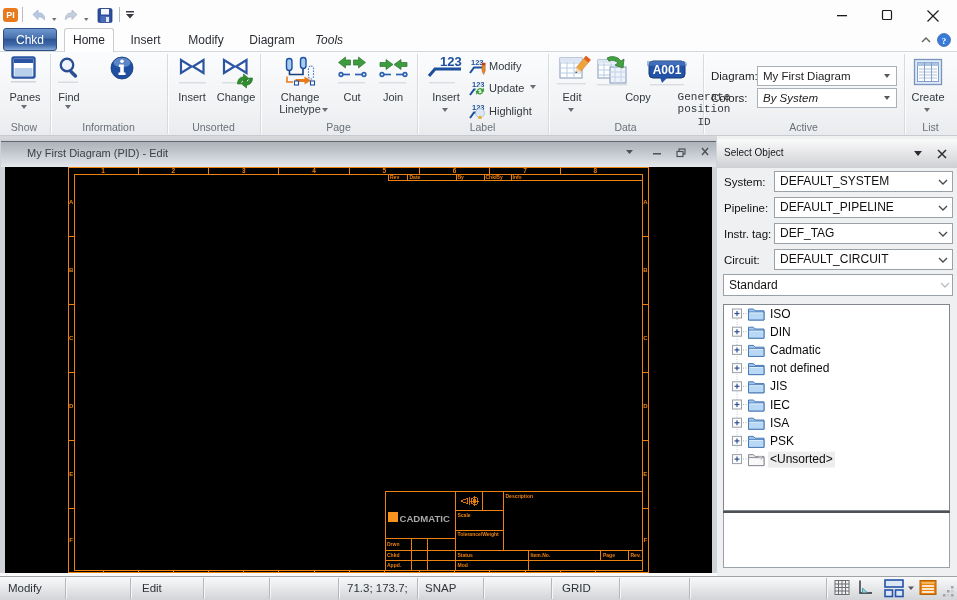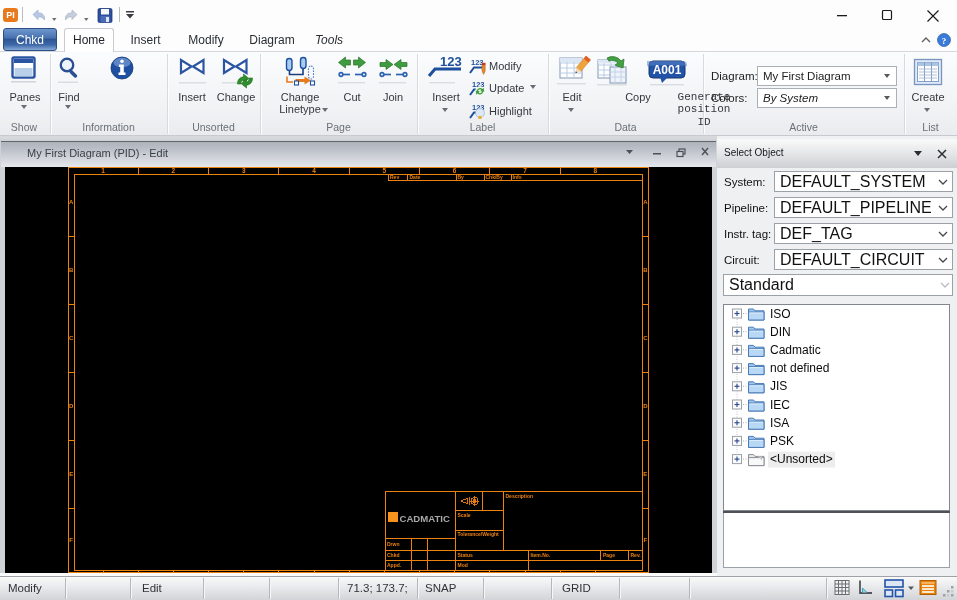--- a/index.html
+++ b/index.html
@@ -32,21 +32,21 @@
 #mdi { left:0; top:136px; width:722px; height:440px; background:#d6d8db; }
 #childframe { left:0; top:139px; width:717px; height:437px; background:#cfd2d6; }
 #childtitle { left:1px; top:141px; width:715px; height:26px; border-top:1.5px solid #62666b;
   background:linear-gradient(#aeb3bb 0%, #bcc1c8 30%, #ced2d8 60%, #e4e7ec 100%); }
 #childtitle .t { position:absolute; left:26px; top:5px; font-size:11px; color:#3c4147; }
 #canvas { left:5px; top:167px; width:707px; height:406px; background:#000; overflow:hidden; }
 #sliver { left:0; top:573px; width:722px; height:3px; background:#fbfbfb; }
 
 #panel { left:717px; top:136px; width:240px; height:440px; background:#eef0f2; }
 #ptitle { left:724px; top:147px; font-size:10px; color:#14171a; }
-.pcombo { position:absolute; background:#fff; border:1px solid #9ba1a9; font-size:16px; color:#111; padding-left:5px; }
+.pcombo { position:absolute; background:#fff; border:1px solid #9ba1a9; font-size:12px; color:#111; padding-left:5px; }
 .plabel { position:absolute; font-size:11.5px; color:#111; }
 #treebox { left:723px; top:304px; width:227px; height:207px; background:#fff; border:1px solid #82878f; }
 #divline { left:723px; top:511px; width:227px; height:2px; background:#4e5257; }
 #prevbox { left:723px; top:513px; width:227px; height:55px; background:#fff; border:1px solid #9ba1a9; border-top:none; }
 
 #status { left:0; top:576px; width:957px; height:24px; background:linear-gradient(#fafafa, #e8e9eb 45%, #d2d4d7); border-top:1px solid #9fa3a8; }
 .ssep { position:absolute; top:578px; width:1px; height:21px; background:#b4b7bb; box-shadow:1px 0 0 #f6f6f6; }
 .stext { position:absolute; top:582px; font-size:11.5px; color:#2f3338; }
 </style>
 </head>

